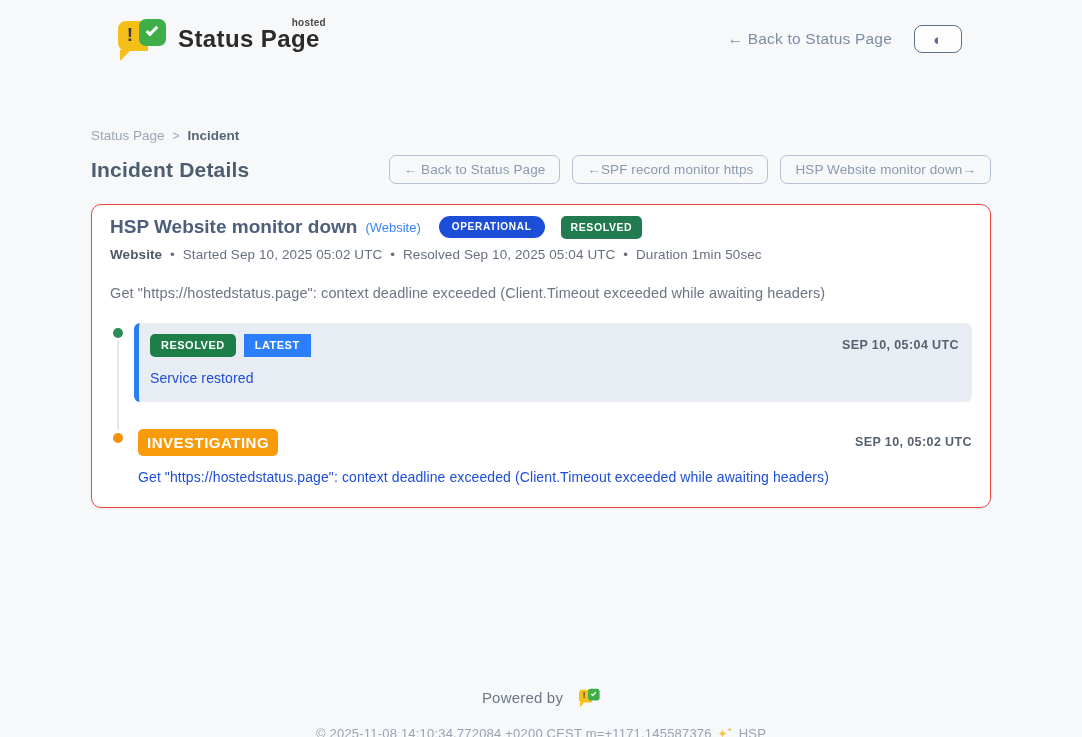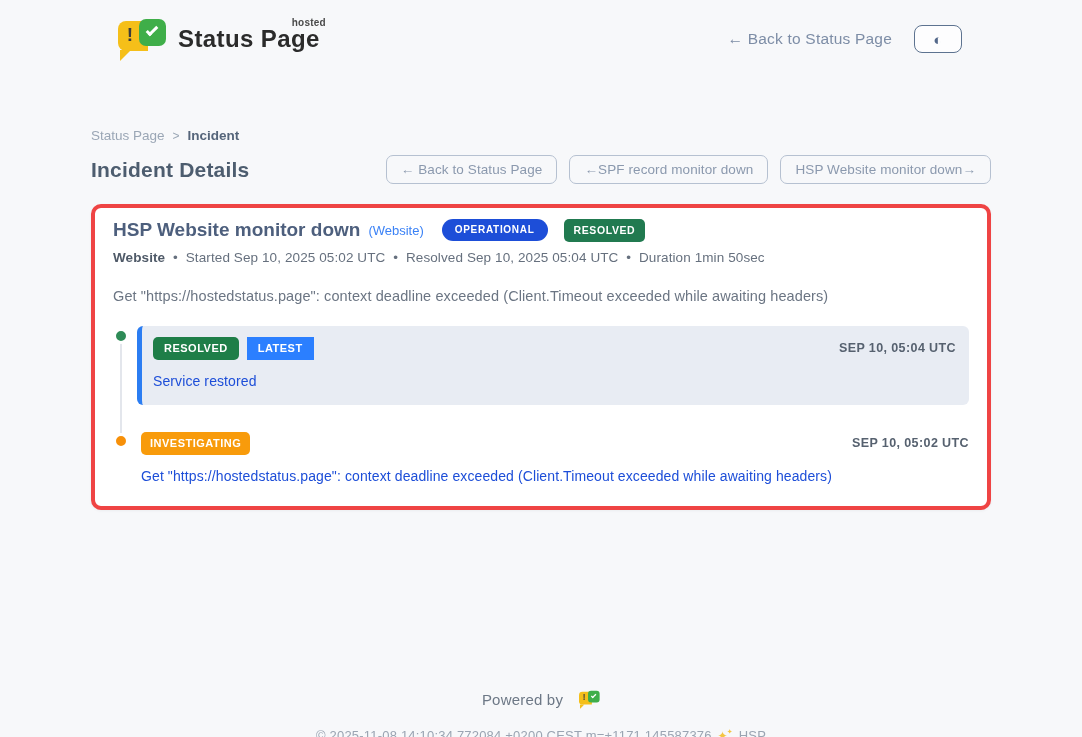--- a/index.html
+++ b/index.html
@@ -57,21 +57,21 @@
   .title-row { display: flex; justify-content: space-between; align-items: center; margin-top: 12px; }
   .page-title { font-size: 21px; font-weight: 700; color: #4d5d6f; letter-spacing: 0.2px; }
   .nav-buttons { display: flex; gap: 12px; }
   .nav-btn {
     background: transparent; border: 1.5px solid #b6c1d1; border-radius: 7px;
     padding: 6px 14px; font-size: 13.5px; color: #8b99ae; font-weight: 500;
     font-family: inherit; cursor: pointer; letter-spacing: 0.1px; white-space: nowrap;
   }
   
   .card {
-    margin-top: 20px; background: #ffffff; border: 4px solid #ef4444;
+    margin-top: 20px; background: #ffffff; border: 1px solid #ef4444;
     border-radius: 10px; padding: 11px 18px 22px 18px;
     box-shadow: 0 1px 3px rgba(20,30,55,0.05);
   }
   .card-title-row { display: flex; align-items: center; gap: 8px; }
   .card-title { font-size: 19px; font-weight: 700; color: #4d5f7d; }
   .card-scope { font-size: 13px; font-weight: 400; color: #3b82f6; }
   .badge { color: #fff; font-weight: 700; white-space: nowrap; display: inline-block; line-height: 1; }
   .badge-operational { background: #1d4ed8; font-size: 10px; letter-spacing: 0.7px; padding: 6px 13px; border-radius: 999px; margin-left: 10px; }
   .badge-resolved-hdr { background: #217a50; font-size: 10.5px; letter-spacing: 0.6px; padding: 6px 10px; border-radius: 5px; margin-left: 8px; }
   .meta-line { margin-top: 8px; font-size: 13.5px; color: #66707e; letter-spacing: 0.1px; }
@@ -93,21 +93,21 @@
   .tl-content-box {
     flex: 1; margin-left: 8px; background: #e8ecf3;
     border-left: 5px solid #2b7df2; border-radius: 6px;
     padding: 11px 13px 16px 11px;
   }
   .tl-content-plain { flex: 1; margin-left: 8px; padding: 1px 0 0 4px; }
   .tl-head { display: flex; justify-content: space-between; align-items: center; }
   .tl-badges { display: flex; gap: 8px; }
   .badge-resolved { background: #1e7e48; font-size: 11px; letter-spacing: 0.5px; padding: 6px 11px; border-radius: 5px; }
   .badge-latest { background: #2b7fff; font-size: 11px; letter-spacing: 0.5px; padding: 6px 11px; border-radius: 0; }
-  .badge-investigating { background: #f89b0b; font-size: 11px; letter-spacing: 0.5px; padding: 6px 9px; border-radius: 5px; }
+  .badge-investigating { background: #f89b0b; font-size: 15px; letter-spacing: 0.5px; padding: 6px 9px; border-radius: 5px; }
   .tl-timestamp { font-size: 12.5px; color: #56616f; font-weight: 600; letter-spacing: 0.4px; }
   .tl-message { margin-top: 13px; font-size: 14px; color: #1d4ed8; letter-spacing: 0.1px; }
   
   .footer { margin-top: 180px; }
   .powered-row {
     display: flex; justify-content: center; align-items: center; gap: 16px;
     font-size: 15px; color: #6d7886; letter-spacing: 0.2px;
   }
   .mini-logo-wrap { position: relative; width: 21px; height: 20px; display: inline-block; }
   .mini-logo-wrap .logo-icon { position: absolute; left: 0; top: 0; transform: scale(0.43); transform-origin: top left; }
@@ -148,21 +148,21 @@
   <nav class="breadcrumb">
     <span class="crumb-root">Status Page</span>
     <span class="crumb-sep">&gt;</span>
     <span class="crumb-current">Incident</span>
   </nav>
 
   <div class="title-row">
     <h1 class="page-title">Incident Details</h1>
     <div class="nav-buttons">
       <button class="nav-btn">← Back to Status Page</button>
-      <button class="nav-btn">←SPF record monitor down</button>
+      <button class="nav-btn">←SPF record monitor https</button>
       <button class="nav-btn">HSP Website monitor down→</button>
     </div>
   </div>
 
   <section class="card">
     <div class="card-title-row">
       <span class="card-title">HSP Website monitor down</span>
       <span class="card-scope">(Website)</span>
       <span class="badge badge-operational">OPERATIONAL</span>
       <span class="badge badge-resolved-hdr">RESOLVED</span>

